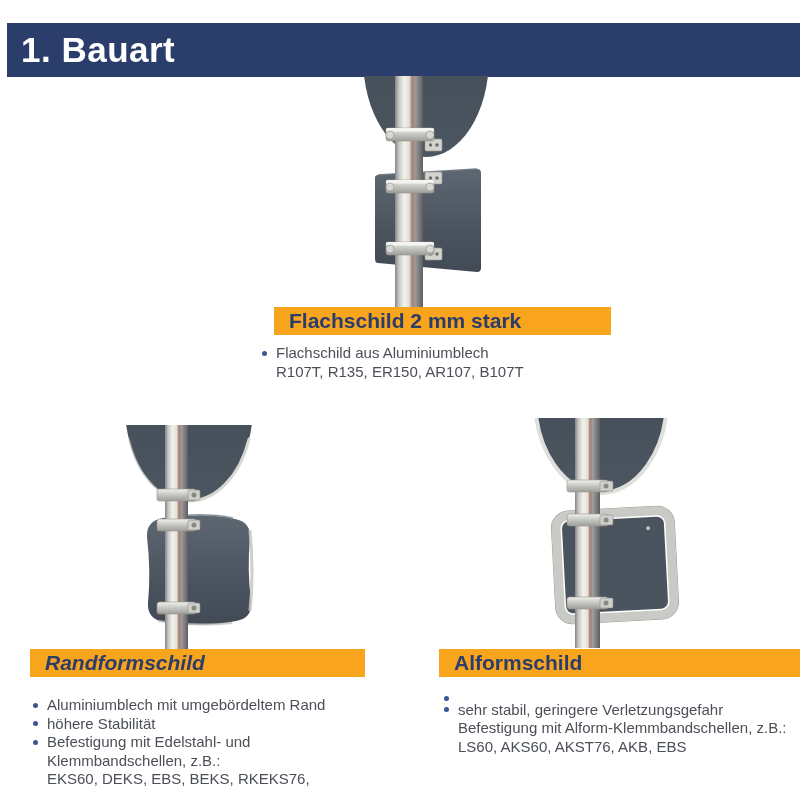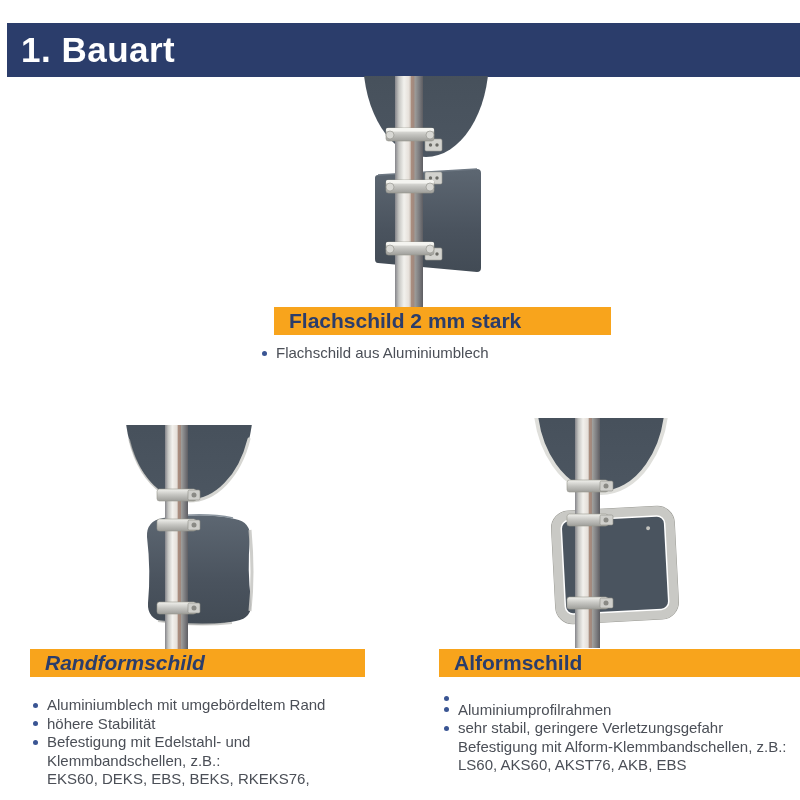--- a/index.html
+++ b/index.html
@@ -111,20 +111,24 @@
       <circle cx="152" cy="173" r="4" fill="#d8d8d4" stroke="#8e8e88" stroke-width="0.6"></circle>
     </g>
   </svg>
 
   <div class="section-bar" id="bar-flach">Flachschild 2 mm stark</div>
   <div class="bullets" id="bullets-flach">
     <div class="line">
       <span class="dot"></span>
       <span>Flachschild aus Aluminiumblech</span>
     </div>
+    <div class="line nodot">
+      <span class="dot"></span>
+      <span>R107T, R135, ER150, AR107, B107T</span>
+    </div>
   </div>
 
   <svg class="photo" id="photo-rand" viewBox="0 0 255 225">
     <ellipse cx="89" cy="-18" rx="64" ry="94" fill="url(#discg)"></ellipse>
     <path d="M149,14 A64,94 0 0 1 89,76" stroke="#d6d6d2" stroke-width="3" fill="none" stroke-linecap="round"></path>
     <path d="M29,14 A64,94 0 0 0 62,68" stroke="#b9b9b5" stroke-width="1.5" fill="none" opacity="0.7"></path>
     <path d="M63,93 Q105,87 135,94 Q151,97 150,113 Q147,145 151,176 Q153,193 136,196 Q102,203 64,197 Q47,194 48,178 Q51,146 47,112 Q46,96 63,93 Z" fill="url(#signg)"></path>
     <path d="M150,105 Q154,148 150,186" stroke="#c9c9c5" stroke-width="3" fill="none" opacity="0.9"></path>
     <path d="M58,196 Q95,202 132,198" stroke="#bfbfbb" stroke-width="2" fill="none" opacity="0.8"></path>
     <path d="M66,92 Q105,87 133,93" stroke="#8a949e" stroke-width="1.5" fill="none"></path>
@@ -198,24 +202,20 @@
     </div>
   </div>
 
   <div class="section-bar" id="bar-alform">Alformschild</div>
   <div class="bullets" id="bullets-alform">
     <div class="line">
       <span class="dot"></span>
     </div>
     <div class="line">
       <span class="dot"></span>
-      <span>Aluminiumprofilrahmen</span>
-    </div>
-    <div class="line">
-      <span class="dot"></span>
       <span>sehr stabil, geringere Verletzungsgefahr</span>
     </div>
     <div class="line nodot">
       <span class="dot"></span>
       <span>Befestigung mit Alform-Klemmbandschellen, z.B.:</span>
     </div>
     <div class="line nodot">
       <span class="dot"></span>
       <span>LS60, AKS60, AKST76, AKB, EBS</span>
     </div>

